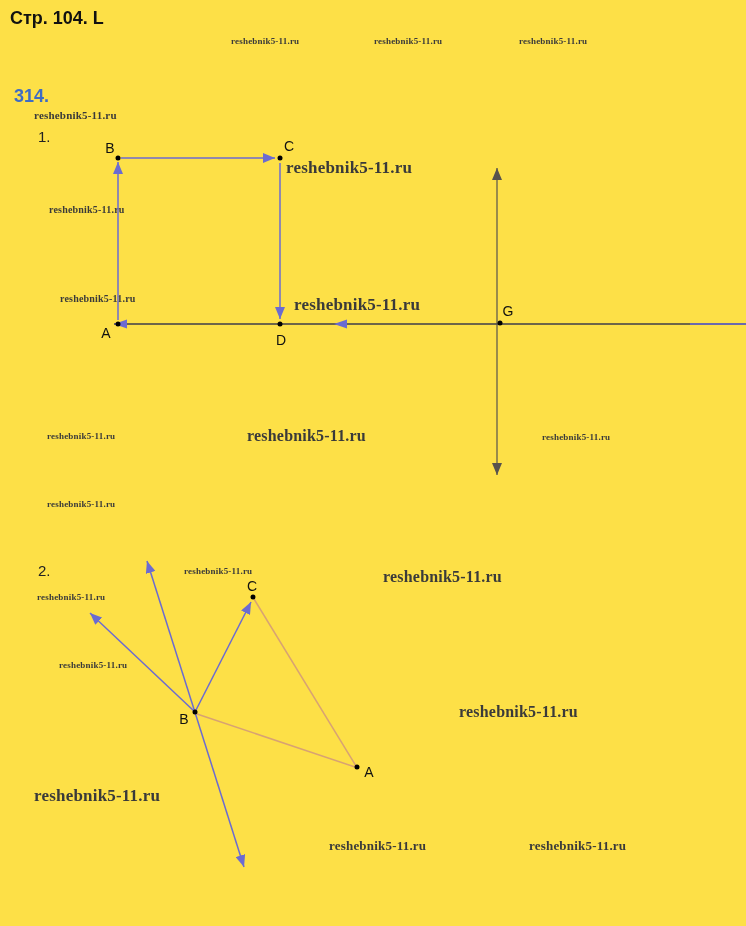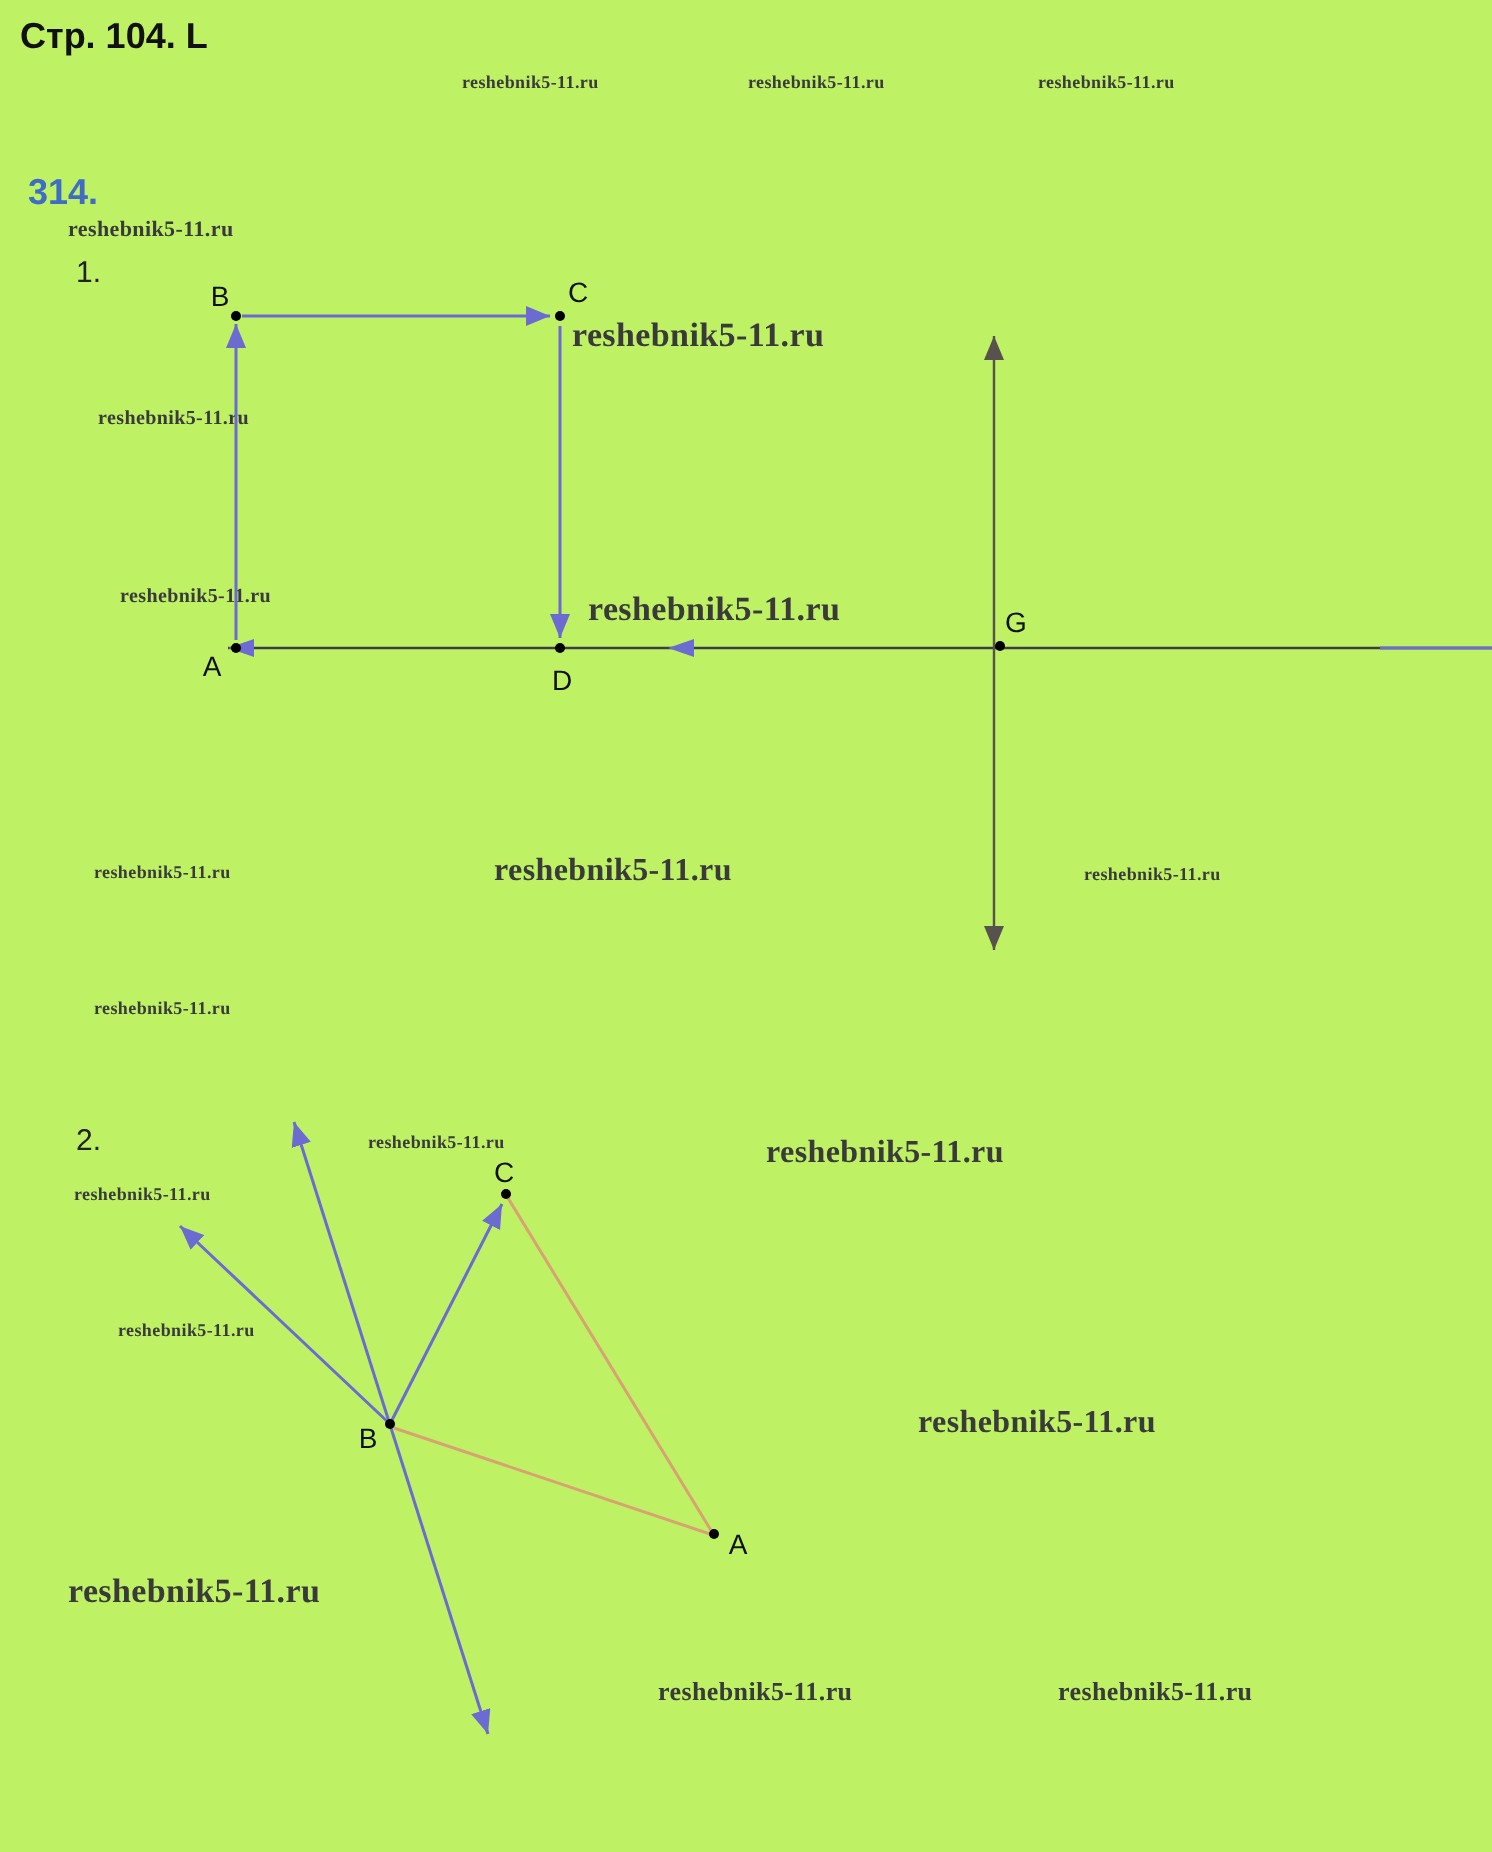--- a/index.html
+++ b/index.html
@@ -1,16 +1,16 @@
 <!DOCTYPE html>
 <html><head>
 <meta charset="utf-8">
 <style>
   html,body{margin:0;padding:0;background:#ffffff;}
-  #page{position:relative;width:746px;height:926px;background:#bef264;overflow:hidden;
+  #page{position:relative;width:746px;height:926px;background:#fde047;overflow:hidden;
         font-family:"Liberation Sans",sans-serif;}
   .abs{position:absolute;}
   #heading{left:10px;top:8px;font-size:18px;font-weight:bold;color:#111;}
   #problem-number{left:14px;top:86px;font-size:18px;font-weight:bold;}
   .fig-label{font-size:15px;color:#222;}
   #fig1-label{left:38px;top:128px;}
   #fig2-label{left:38px;top:562px;}
   #watermark-layer{position:absolute;left:0;top:0;width:100%;height:100%;}
   .watermark{position:absolute;font-family:Liberation Serif, serif;font-weight:bold;
              color:#3a3a3a;white-space:nowrap;letter-spacing:0.2px;}

